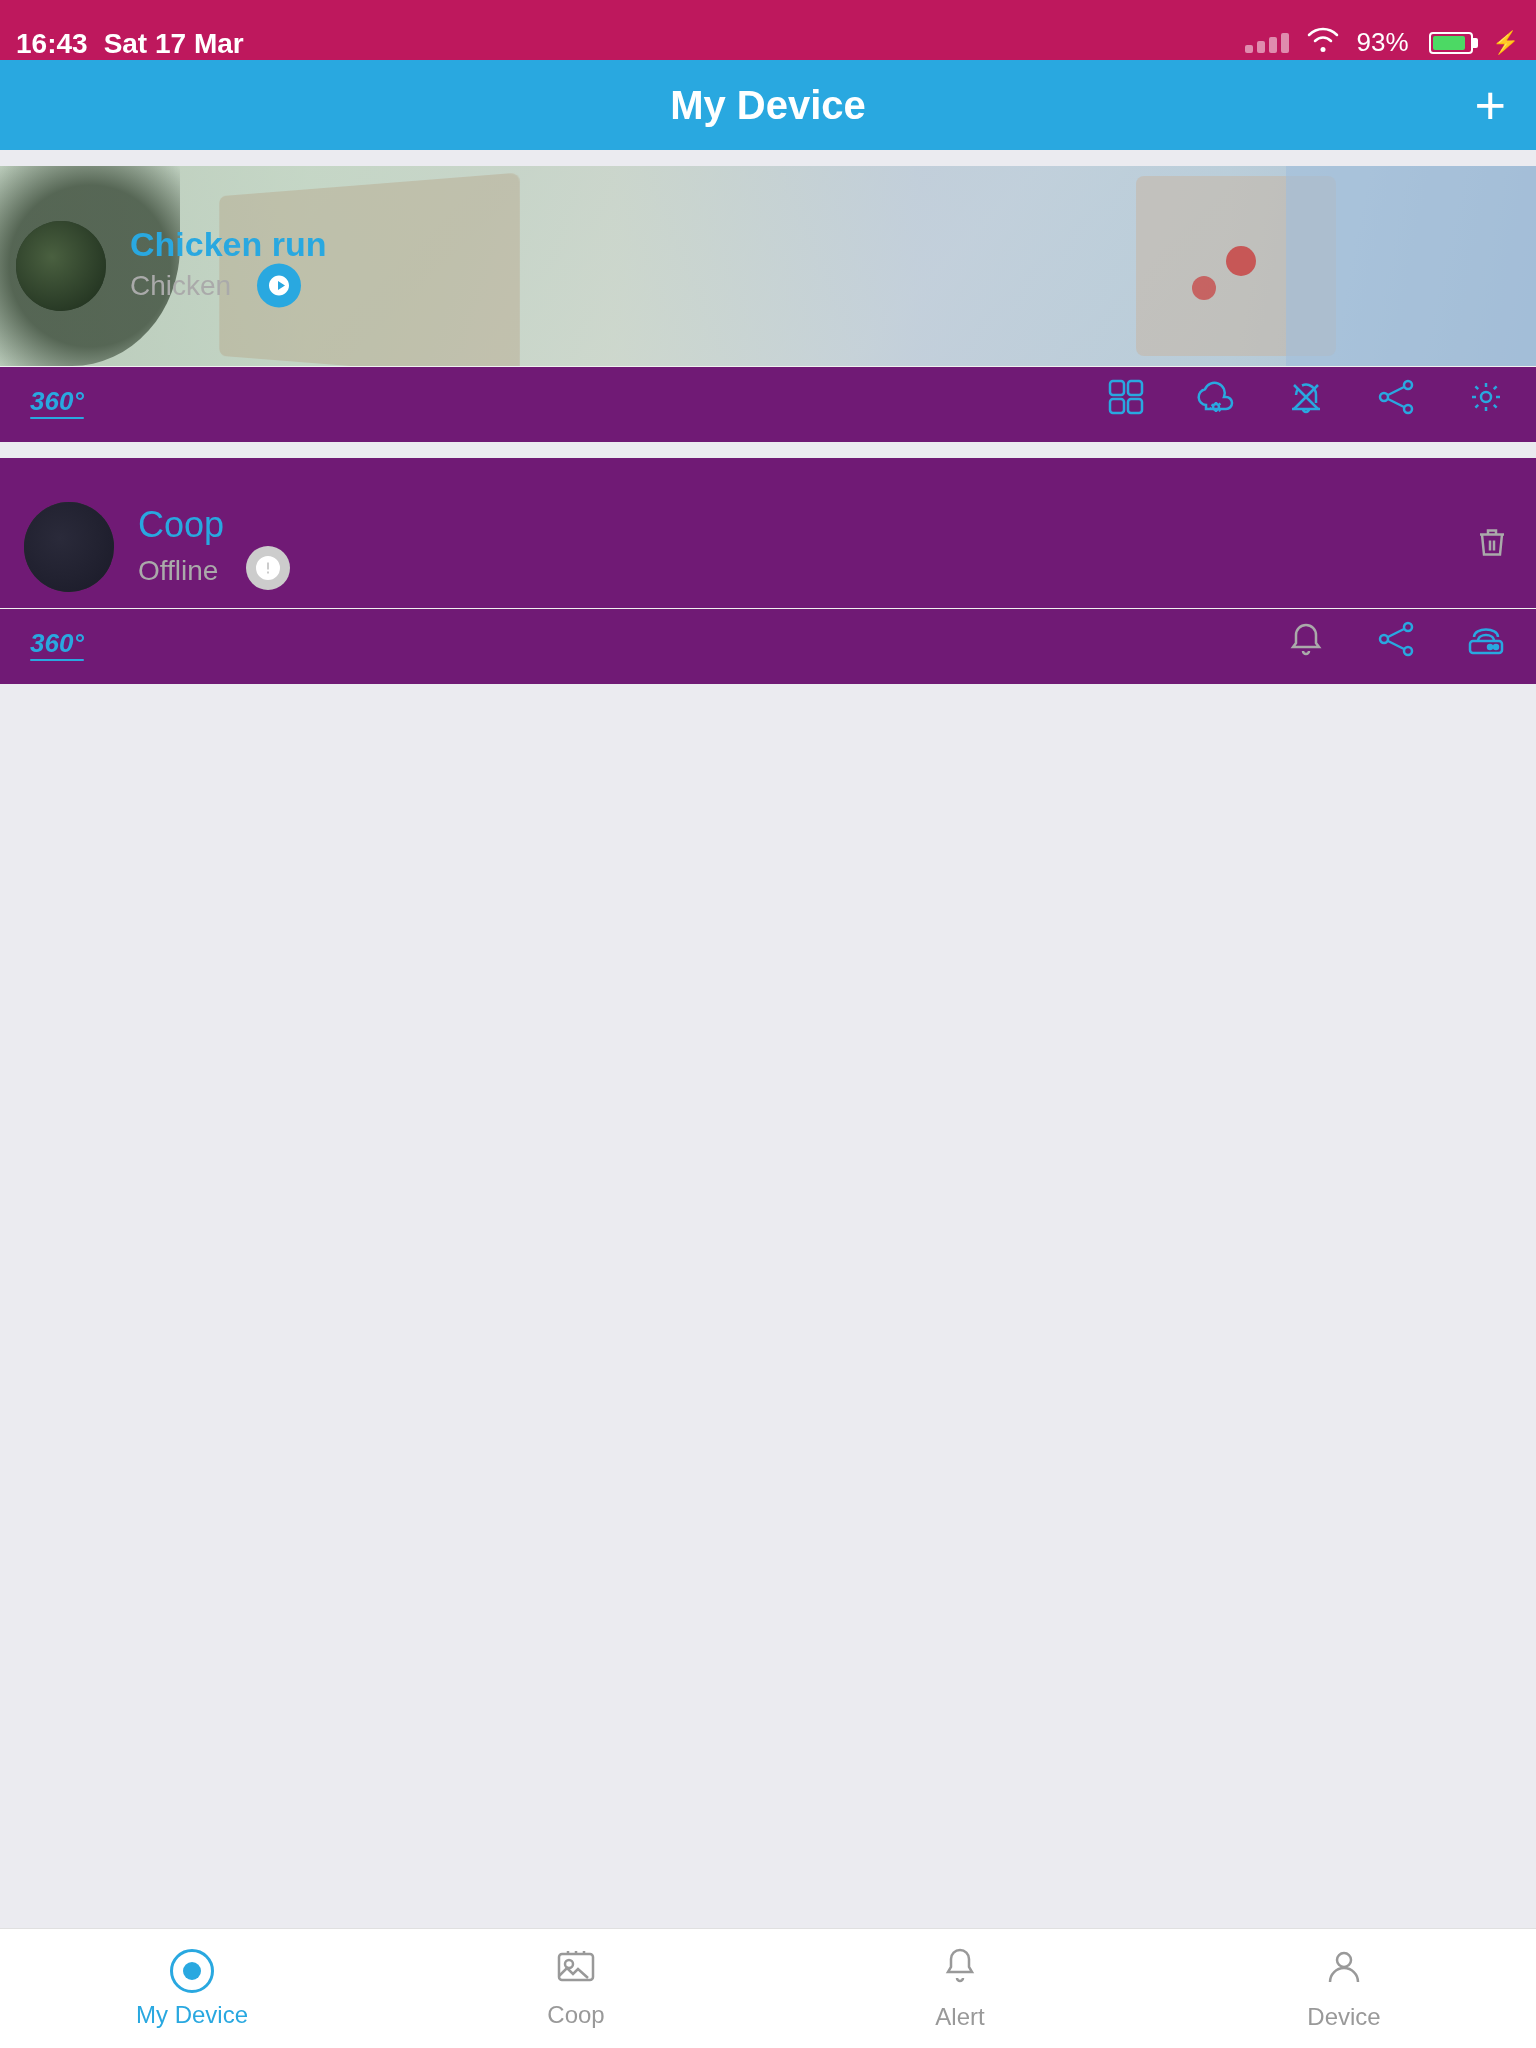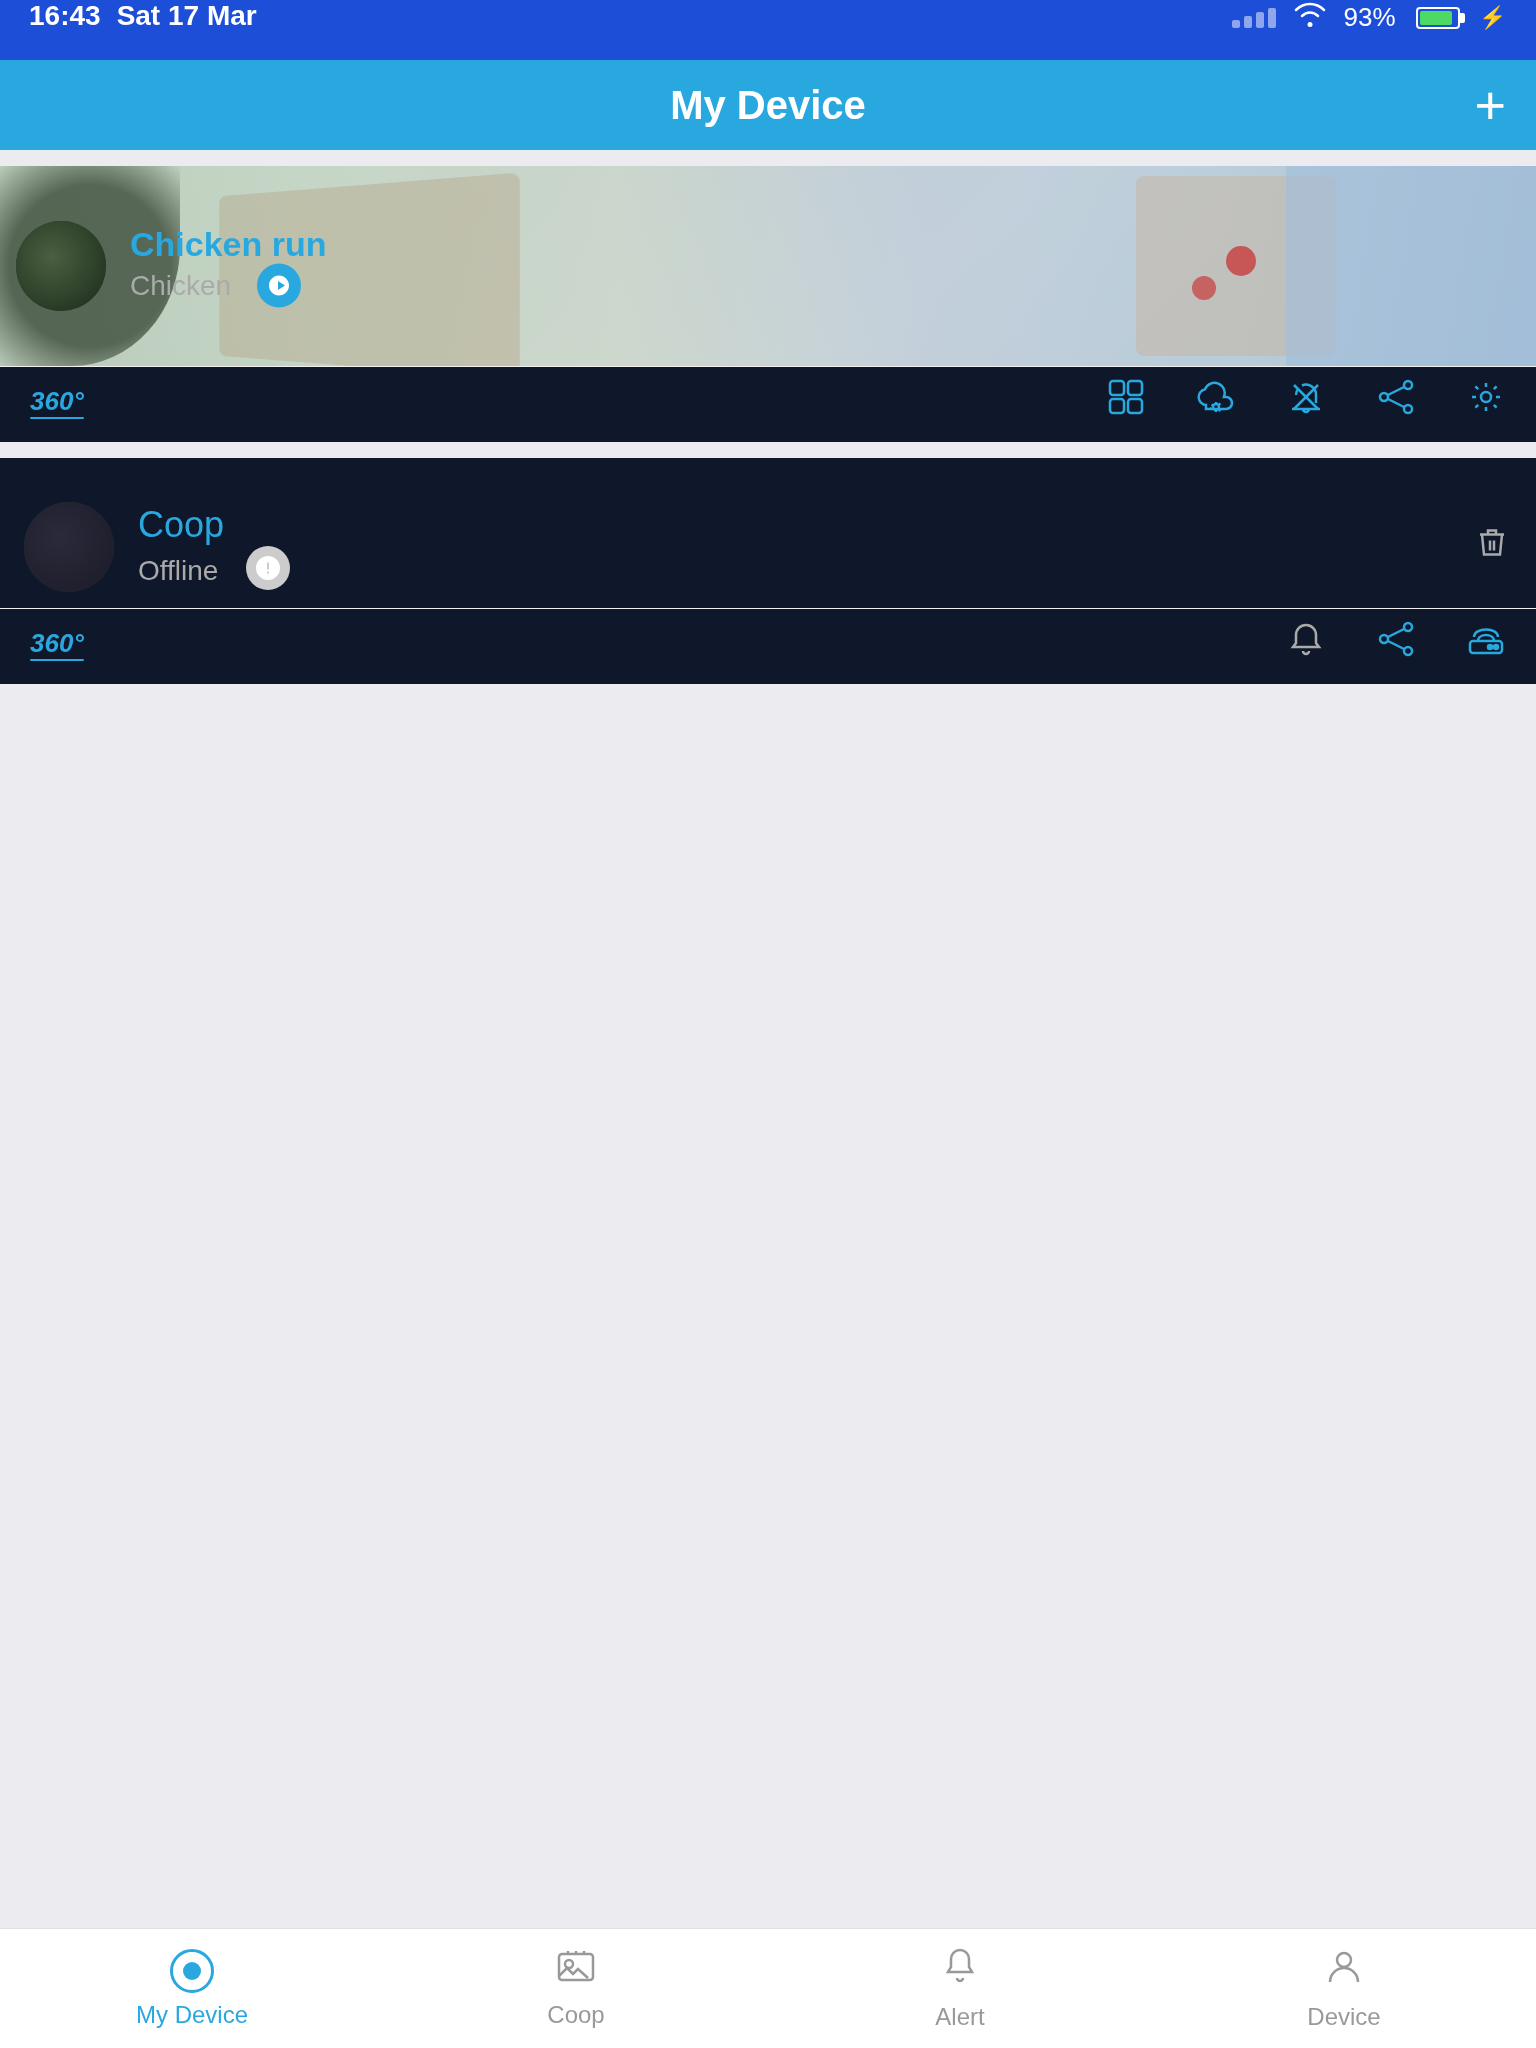--- a/index.html
+++ b/index.html
@@ -9,26 +9,26 @@
       height: 2048px;
       font-family: -apple-system, BlinkMacSystemFont, 'Helvetica Neue', Arial, sans-serif;
       background: #f0f0f5;
       display: flex;
       flex-direction: column;
       overflow: hidden;
     }
 
     
     .status-bar {
-      background: #1d4ed8;
+      background: #be185d;
       color: white;
       display: flex;
-      align-items: flex-start;
+      align-items: flex-end;
       justify-content: space-between;
-      padding: 0 29px;
+      padding: 0 16px;
       height: 60px;
       flex-shrink: 0;
     }
     .status-left {
       display: flex;
       align-items: center;
       gap: 16px;
       font-size: 28px;
       font-weight: 600;
     }
@@ -114,21 +114,21 @@
       overflow: hidden;
       display: flex;
       flex-direction: column;
       gap: 16px;
       padding: 16px 0 0 0;
       background: #ebebf0;
     }
 
     
     .device-card {
-      background: #0f172a;
+      background: #701a75;
       overflow: hidden;
     }
 
     
     .camera-preview {
       width: 100%;
       height: 200px;
       position: relative;
       overflow: hidden;
       background: linear-gradient(135deg, #c8dce8 0%, #b0c8d8 30%, #d0dfe8 60%, #a8c0d4 100%);

